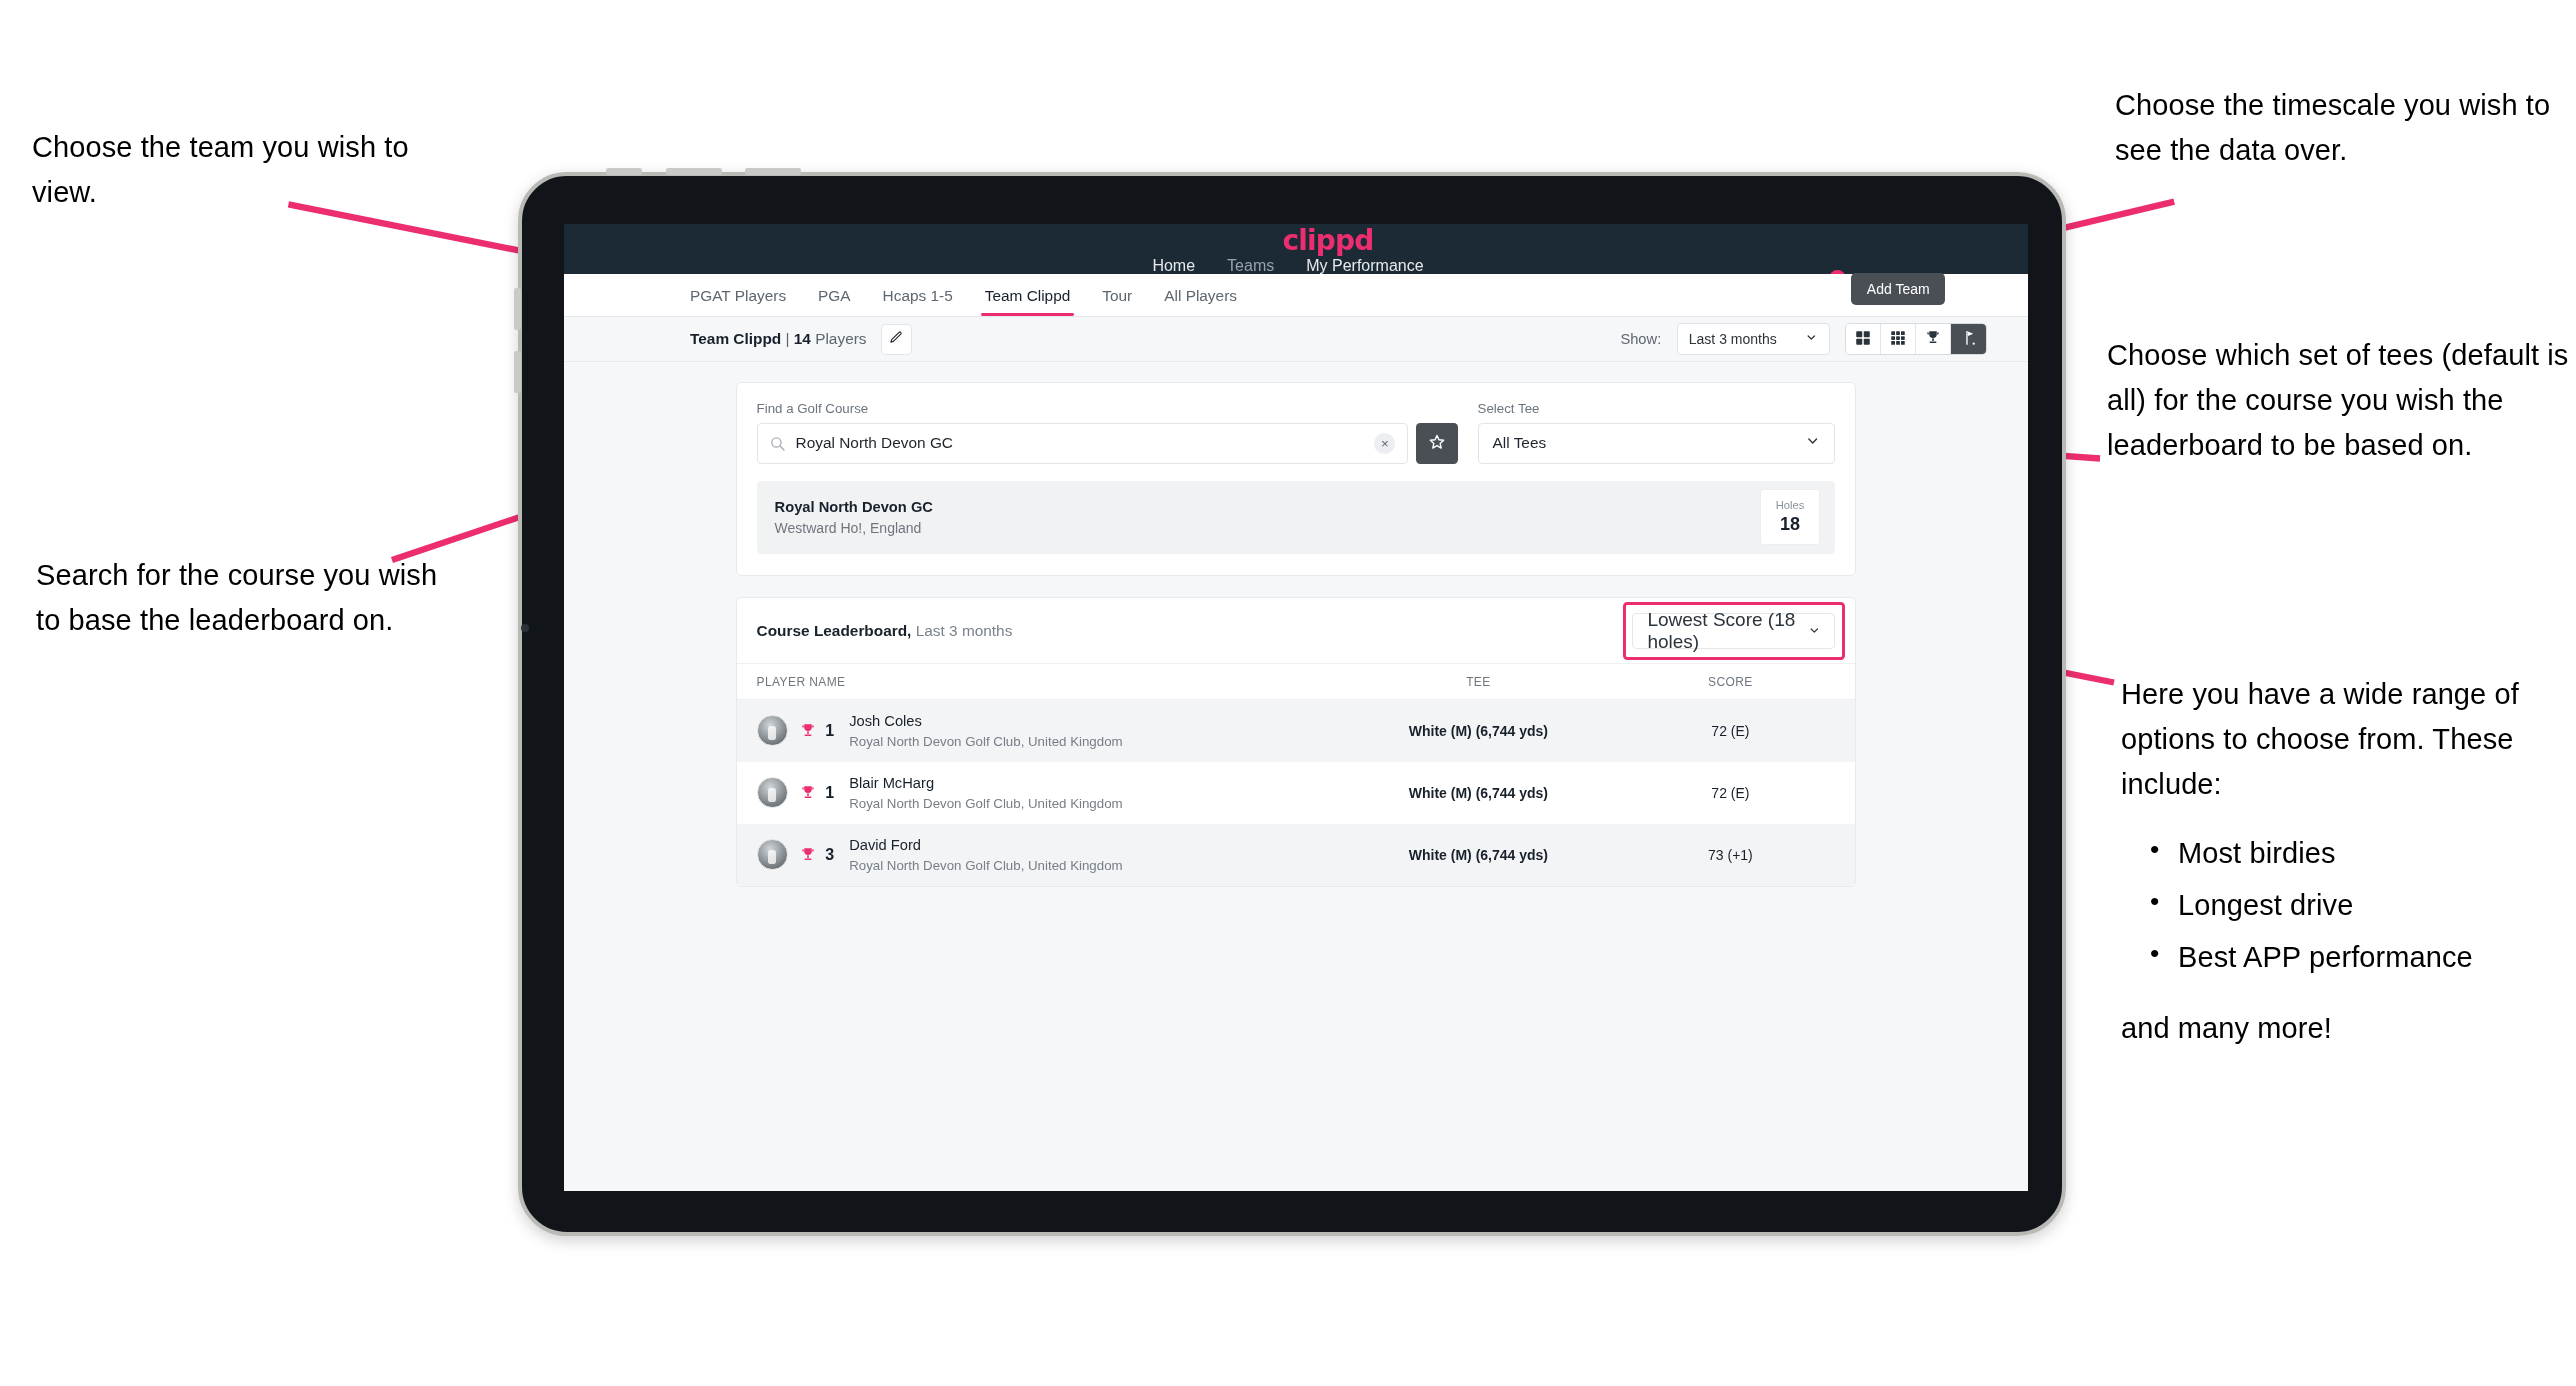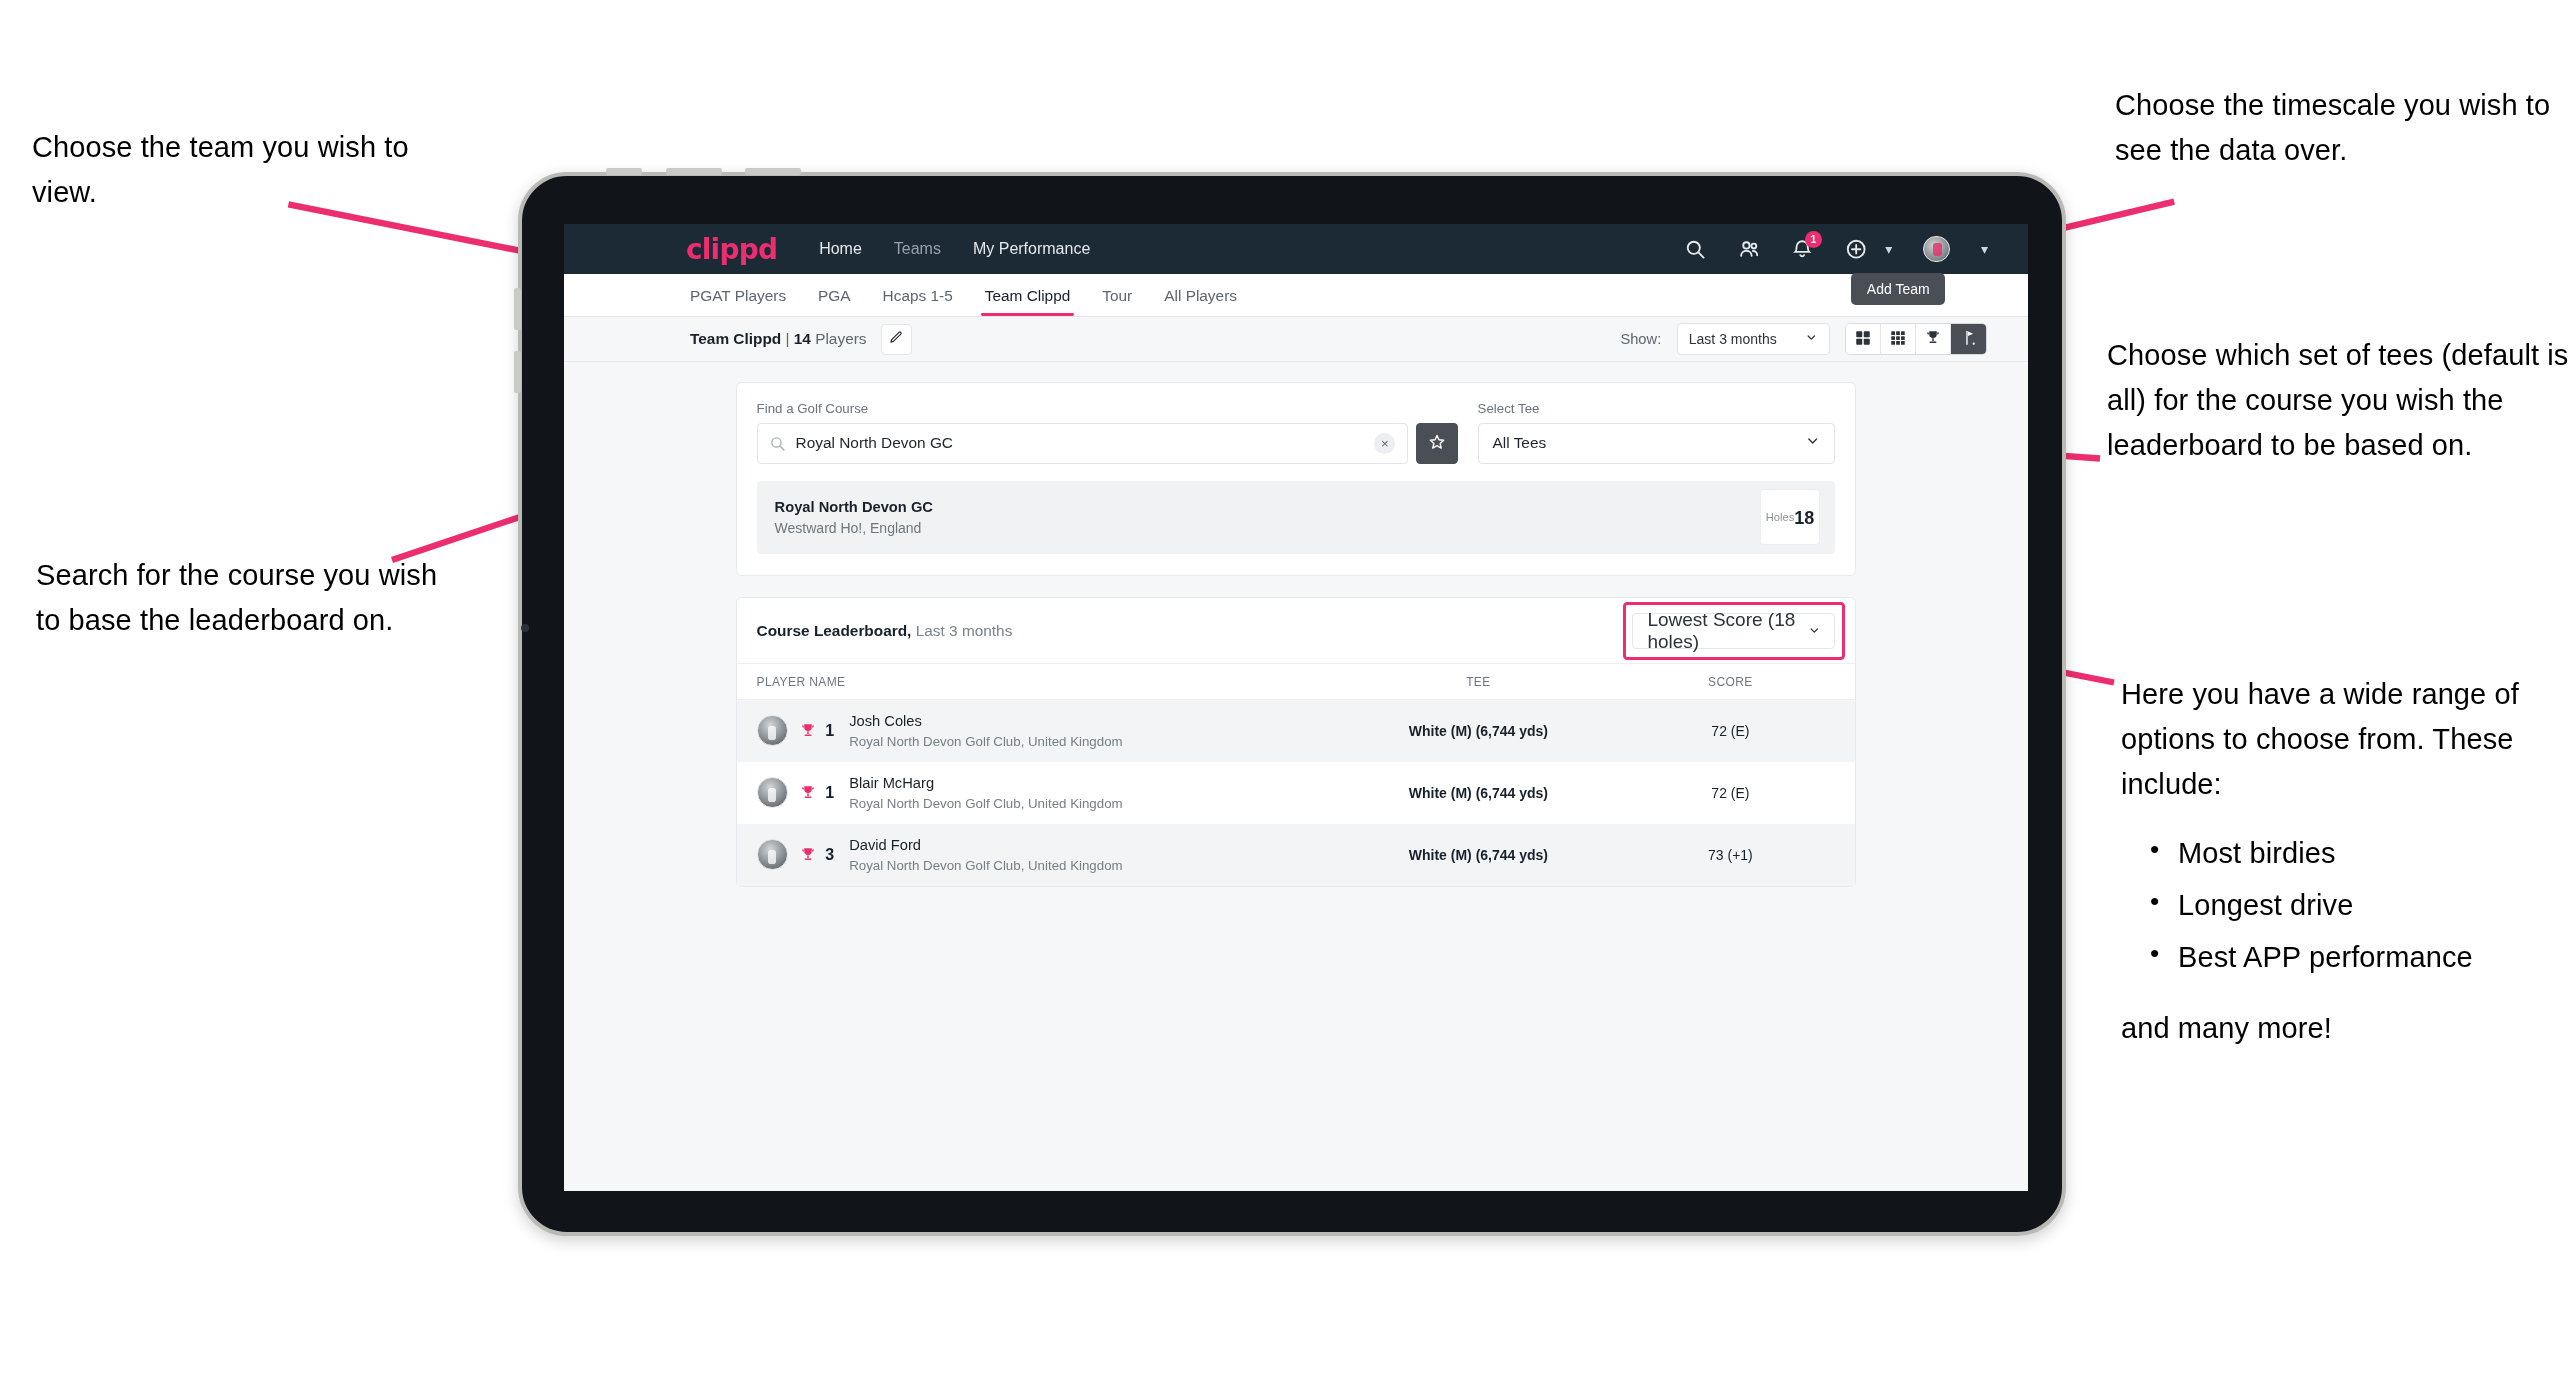--- a/index.html
+++ b/index.html
@@ -64,21 +64,21 @@
     position: absolute;
     left: 42px; top: 48px;
     width: 1464px; height: 967px;
     background: #f6f7f9;
     overflow: hidden;
   }
 
   
   .topnav {
     height: 50px; background: #1c2a36;
-    display: flex; align-items: center; padding: 0 40px 0 0;
+    display: flex; align-items: center; padding: 0 16px 0 0; flex-direction: column;
   }
   .brand {
     color: #ec2d6f; font-size: 28px; font-weight: 700;
     letter-spacing: -0.8px; margin-left: 122px; margin-right: 42px;
     font-family: "DejaVu Sans", sans-serif;
   }
   .navlinks { display:flex; align-items:center; gap: 32px; }
   .navlink { color:#e6e9ec; font-size: 16px; }
   .navlink.dim { color:#97a2ad; }
   .navright { margin-left:auto; display:flex; align-items:center; gap: 31px; }
@@ -184,21 +184,21 @@
     font-size:15.4px; color:#1e252c;
   }
   .result-row {
     margin-top: 17px; background:#f1f2f4; border-radius:4.2px;
     display:flex; align-items:center; padding: 14px 15.4px 14px 18px; height: 73px;
   }
   .result-name { font-size:14.7px; font-weight:700; color:#18212b; }
   .result-loc { font-size:14px; color:#6e767e; margin-top:5px; }
   .holes-box {
     margin-left:auto; background:#fff; border-radius:3.5px;
-    width: 60px; height: 56px; display:flex; flex-direction:row;
+    width: 60px; height: 56px; display:flex; flex-direction:column;
     align-items:center; justify-content:center; border:0.7px solid #eceef0;
   }
   .holes-lab { font-size:11.2px; color:#8a9299; }
   .holes-val { font-size:18px; color:#18212b; font-weight:600; margin-top:2.8px; }
 
   
   .lb-card { margin-top: 21px; }
   .lb-head {
     display:flex; align-items:center; padding: 15.4px 19.6px 14px 19.6px;
     border-bottom:0.7px solid #edeff2; position:relative;

